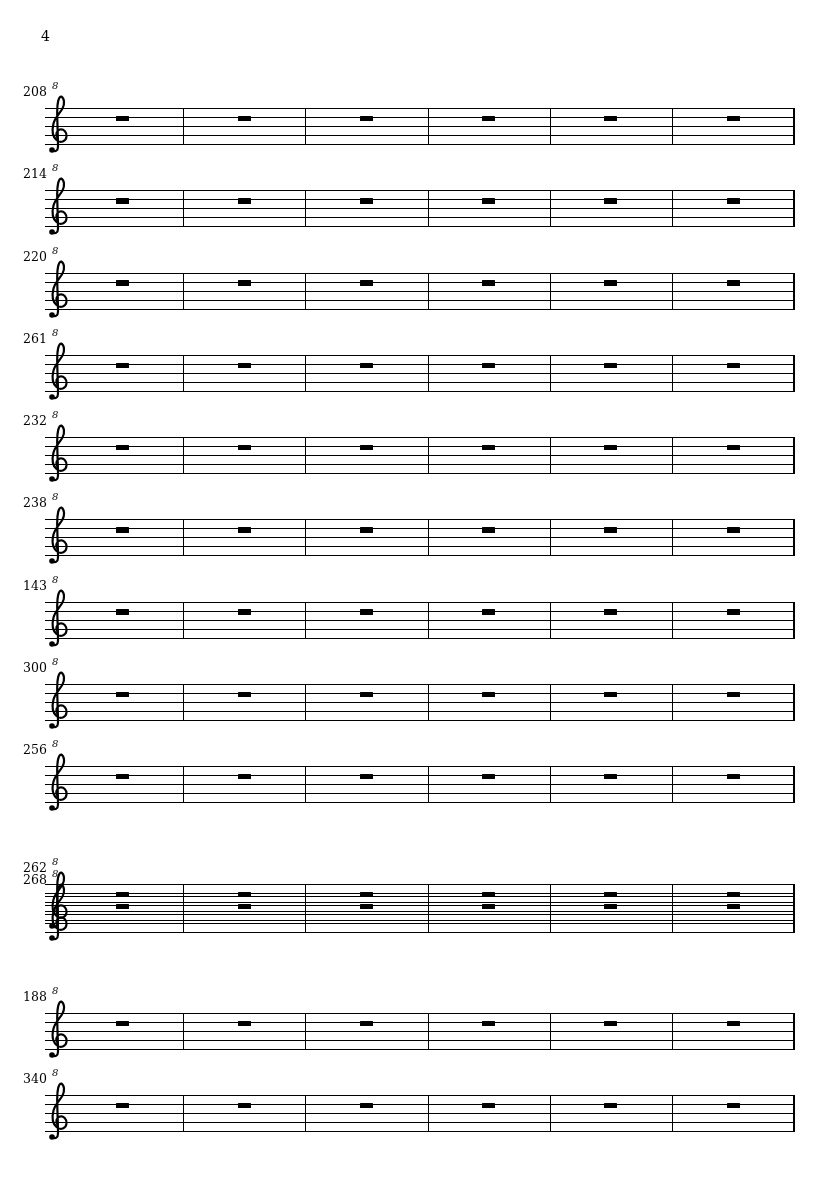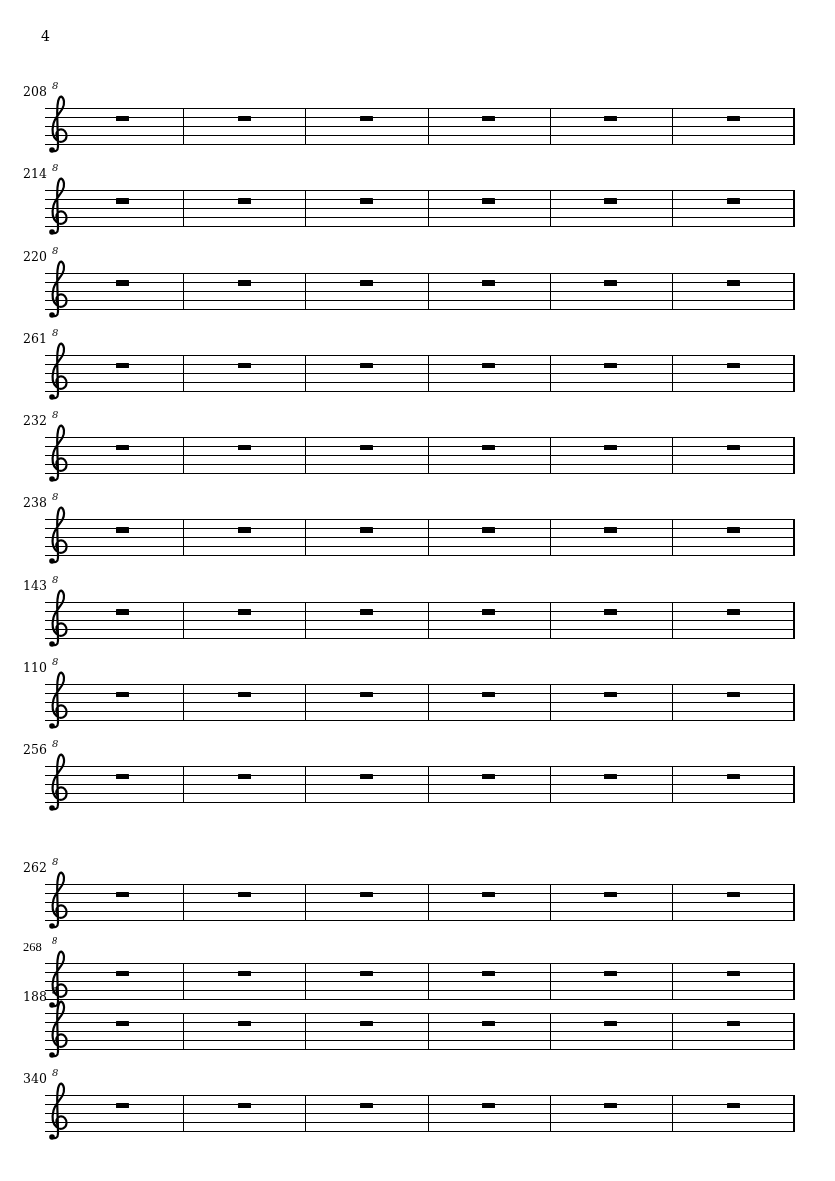--- a/index.html
+++ b/index.html
@@ -313,21 +313,21 @@
         <div class="barline" style="left: 672px;"></div>
         <div class="barline end" style="left: 793px;"></div>
         <div class="whole-rest" style="left: 115.5px;"></div>
         <div class="whole-rest" style="left: 237.8px;"></div>
         <div class="whole-rest" style="left: 360px;"></div>
         <div class="whole-rest" style="left: 482.1px;"></div>
         <div class="whole-rest" style="left: 604.3px;"></div>
         <div class="whole-rest" style="left: 726.5px;"></div>
       </div>
       <div class="system" style="top: 659.75px;">
-    <div class="measure-number">110</div>
+    <div class="measure-number">300</div>
     <div class="octave-marker">8</div>
     <svg class="clef-svg" viewBox="0 0 26 64" xmlns="http://www.w3.org/2000/svg">
       <circle cx="8" cy="58" r="2.8" fill="#000"></circle>
       <path d="M8 58 C11.5 60.5 14 58.5 14 54.5
                C14 44 13.2 30 13.2 20
                C13.2 11 14.5 4.5 17.3 4.5
                C20.3 6 21 12 18.5 16.5
                C16 21 11 25.5 9.5 31.5
                C8 37.5 8.5 44.5 12.5 48
                C16.5 51.5 22 49.5 22.5 44.5
@@ -411,21 +411,21 @@
         <div class="barline" style="left: 549.7px;"></div>
         <div class="barline" style="left: 672px;"></div>
         <div class="barline end" style="left: 793px;"></div>
         <div class="whole-rest" style="left: 115.5px;"></div>
         <div class="whole-rest" style="left: 237.8px;"></div>
         <div class="whole-rest" style="left: 360px;"></div>
         <div class="whole-rest" style="left: 482.1px;"></div>
         <div class="whole-rest" style="left: 604.3px;"></div>
         <div class="whole-rest" style="left: 726.5px;"></div>
       </div>
-      <div class="system" style="top: 939px; font-family: Liberation Serif, serif;">
+      <div class="system" style="top: 872px;">
     <div class="measure-number">268</div>
     <div class="octave-marker">8</div>
     <svg class="clef-svg" viewBox="0 0 26 64" xmlns="http://www.w3.org/2000/svg">
       <circle cx="8" cy="58" r="2.8" fill="#000"></circle>
       <path d="M8 58 C11.5 60.5 14 58.5 14 54.5
                C14 44 13.2 30 13.2 20
                C13.2 11 14.5 4.5 17.3 4.5
                C20.3 6 21 12 18.5 16.5
                C16 21 11 25.5 9.5 31.5
                C8 37.5 8.5 44.5 12.5 48

